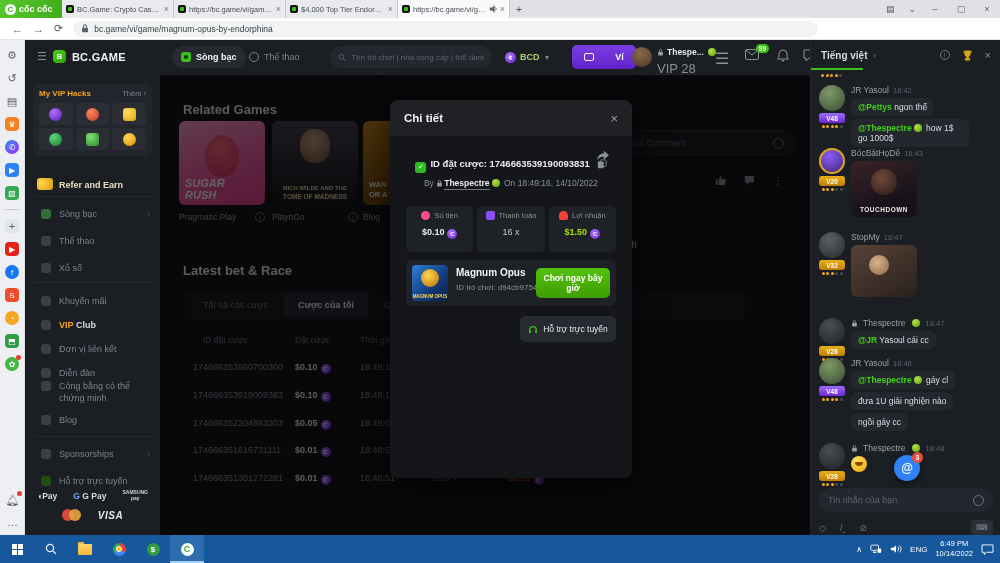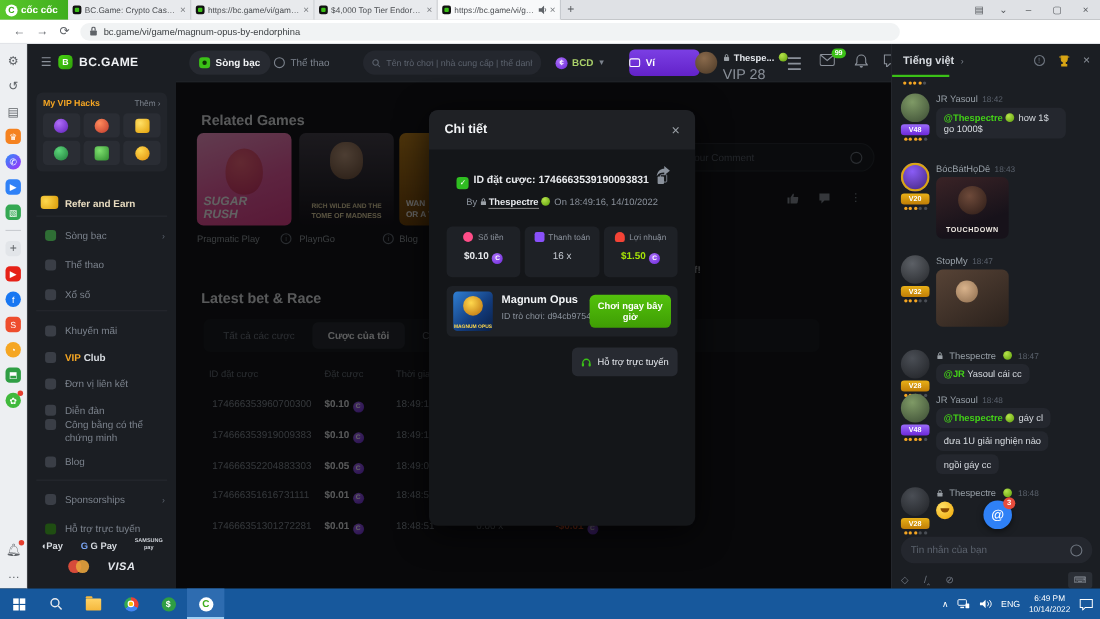--- a/index.html
+++ b/index.html
@@ -98,21 +98,21 @@
   .pill.sports { left:80px; color:#7c838d; }
   .dice { width:10px; height:10px; border-radius:3px; background:#3bc117; position:relative; }
   .dice::after { content:""; position:absolute; left:3px; top:3px; width:4px; height:4px; border-radius:50%; background:#0d3303; }
   .ball { width:10px; height:10px; border-radius:50%; border:1.5px solid #7c838d; }
   .bcsearch { position:absolute; left:170px; top:6px; width:162px; height:22px; background:#24272e; border-radius:11px; display:flex; align-items:center; gap:5px; padding:0 8px; }
   .bcsearch input { background:transparent; border:none; outline:none; color:#aab1bb; font-size:8px; width:100%; font-family:inherit; }
   .bcsearch input::placeholder { color:#5c636e; }
   .currency { position:absolute; left:345px; top:6px; height:22px; display:flex; align-items:center; gap:4px; color:#a9cf69; font-size:9px; font-weight:bold; }
   .coin { display:inline-flex; width:11px; height:11px; border-radius:50%; background:radial-gradient(circle at 35% 30%,#a96ef8,#6d28d9); color:#fff; font-size:7px; font-weight:bold; align-items:center; justify-content:center; flex:none; }
   .chev { color:#7c838d; font-size:7px; }
-  .walletbtn { position:absolute; left:412px; top:5px; width:64px; height:24px; background:linear-gradient(#7b3fe4,#6322c9); border-radius:5px; color:#fff; font-size:9px; font-weight:bold; display:flex; align-items:center; gap:5px; }
+  .walletbtn { position:absolute; left:412px; top:5px; width:64px; height:24px; background:linear-gradient(#7b3fe4,#6322c9); border-radius:5px; color:#fff; font-size:9px; font-weight:bold; display:flex; align-items:center; justify-content:center; gap:21px; }
   .wico { width:10px; height:8px; border:1.5px solid #fff; border-radius:2px; }
   .navatar { position:absolute; left:472px; top:7px; width:20px; height:20px; border-radius:50%; background:radial-gradient(circle at 40% 30%,#8a6a4c,#4a3826); }
   .navuser { position:absolute; left:497px; top:7px; line-height:1.25; }
   .navuser .n { color:#e4e7ec; font-size:8.5px; font-weight:bold; display:flex; align-items:center; gap:2px; }
   .navuser .v { color:#8a9099; font-size:13px; }
   .nico { position:absolute; top:9px; width:16px; height:16px; color:#8a9099; }
   .badge { position:absolute; border-radius:6px; color:#fff; font-size:6.5px; font-weight:bold; padding:0 3px; line-height:9px; }
   .badge.green { background:#3bc117; }
   .badge.blue { background:#2f81f7; width:7px; height:7px; padding:0; border-radius:50%; }
 
@@ -507,21 +507,21 @@
       <div class="snippet">k off!</div>
 
       <div class="h2 abs" style="left:23px;top:188px">Latest bet &amp; Race</div>
 
       <div class="tabsstrip">
         <span class="btab">Tất cả các cược</span>
         <span class="btab active">Cược của tôi</span>
         <span class="btab">Cuộc đua</span>
       </div>
 
-      <span class="thead" style="left:30px;top:260px">ID đặt cược</span>
+      <span class="thead" style="left:43px;top:260px">ID đặt cược</span>
       <span class="thead" style="left:135px;top:260px">Đặt cược</span>
       <span class="thead" style="left:200px;top:260px">Thời gian</span>
 
       <div class="trow" style="left:33px;top:287px;right:10px">
         <span>174666353960700300</span>
         <span class="bet abs" style="left:102px;top:0"><span>$0.10</span><span class="ccoin">C</span></span>
         <span class="abs" style="left:167px;top:0">18:49:17</span>
       </div>
       <div class="trow" style="left:33px;top:315px;right:10px">
         <span>174666353919009383</span>
@@ -655,20 +655,21 @@
               <i class="f"></i>
               <i class="f"></i>
               <i></i>
             </div>
         </div>
         <div class="mbody">
           <div class="mname">
               <span>JR Yasoul</span>
               <span class="tm">18:42</span>
             </div>
+          <div><span class="bubble"><span class="mention">@Pettys</span><span> ngon thế</span></span></div>
           <div><span class="bubble"><span class="mention">@Thespectre</span><span class="frog"></span><span> how 1$ go 1000$</span></span></div>
         </div>
       </div>
 
       <div class="msg" style="top:108px">
         <div class="mav">
           <span class="ph" style="display:block;background:radial-gradient(circle at 40% 30%,#8a5cf6,#3a1f6e);box-shadow:inset 0 0 0 2px #d9a514"></span>
           <span class="vbadge gold">V20</span>
           <div class="stars">
               <i class="f"></i>

